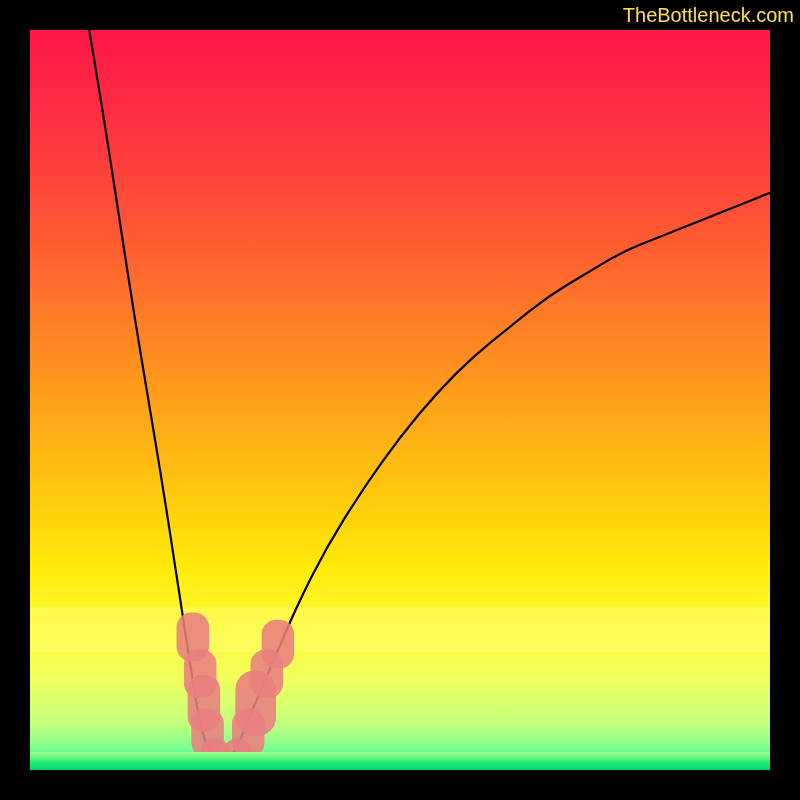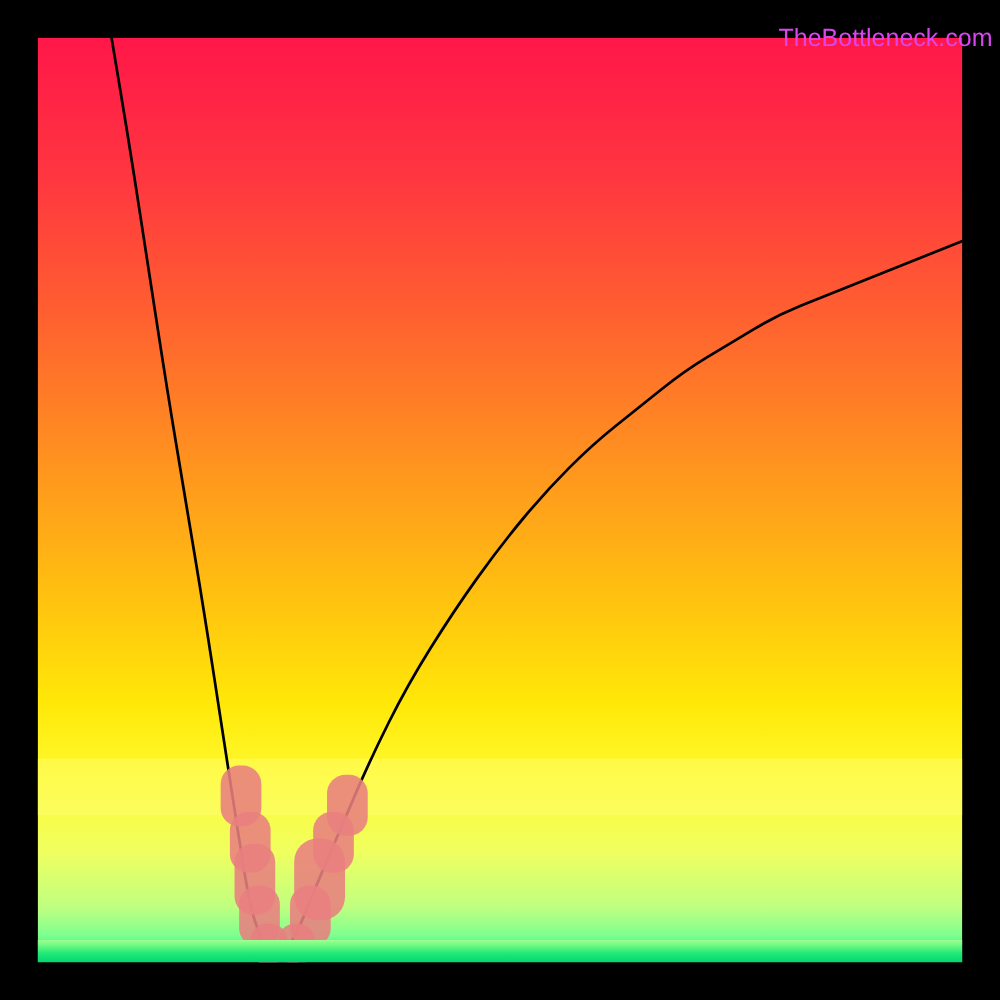--- a/index.html
+++ b/index.html
@@ -9,23 +9,23 @@
     }
     body {
       width: 800px;
       height: 800px;
       background: #000000;
       position: relative;
       font-family: Arial, sans-serif;
     }
     .watermark {
       position: absolute;
-      top: 20px;
+      top: 4px;
       right: 6px;
-      color: #d946ef;
+      color: #fde047;
       font-size: 20px;
       font-weight: normal;
       z-index: 10;
     }
     .chart-container {
       position: absolute;
       top: 30px;
       left: 30px;
       width: 740px;
       height: 740px;

